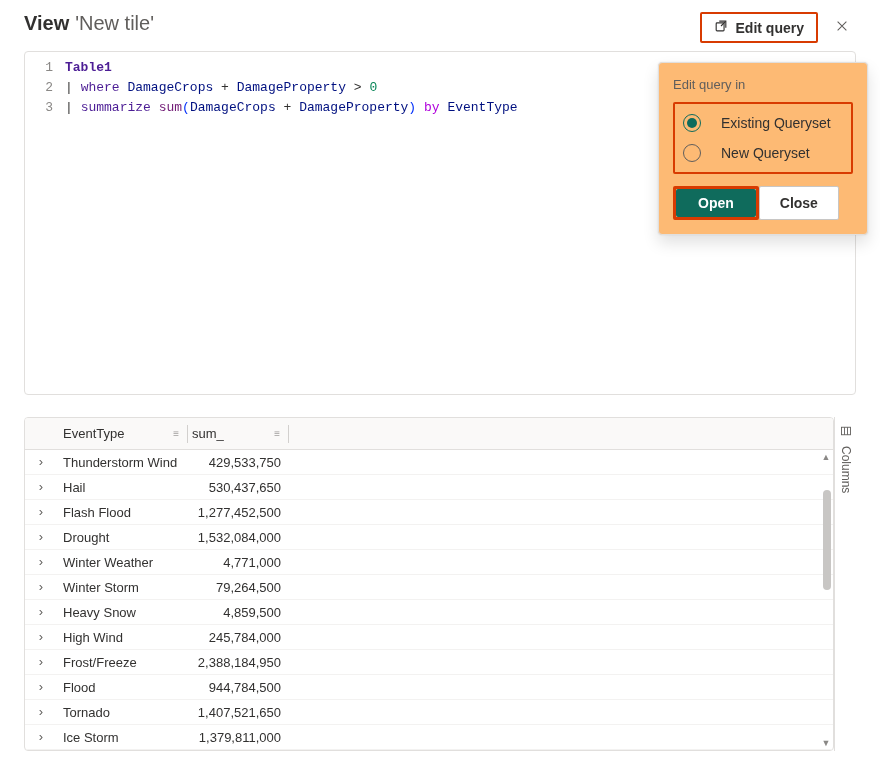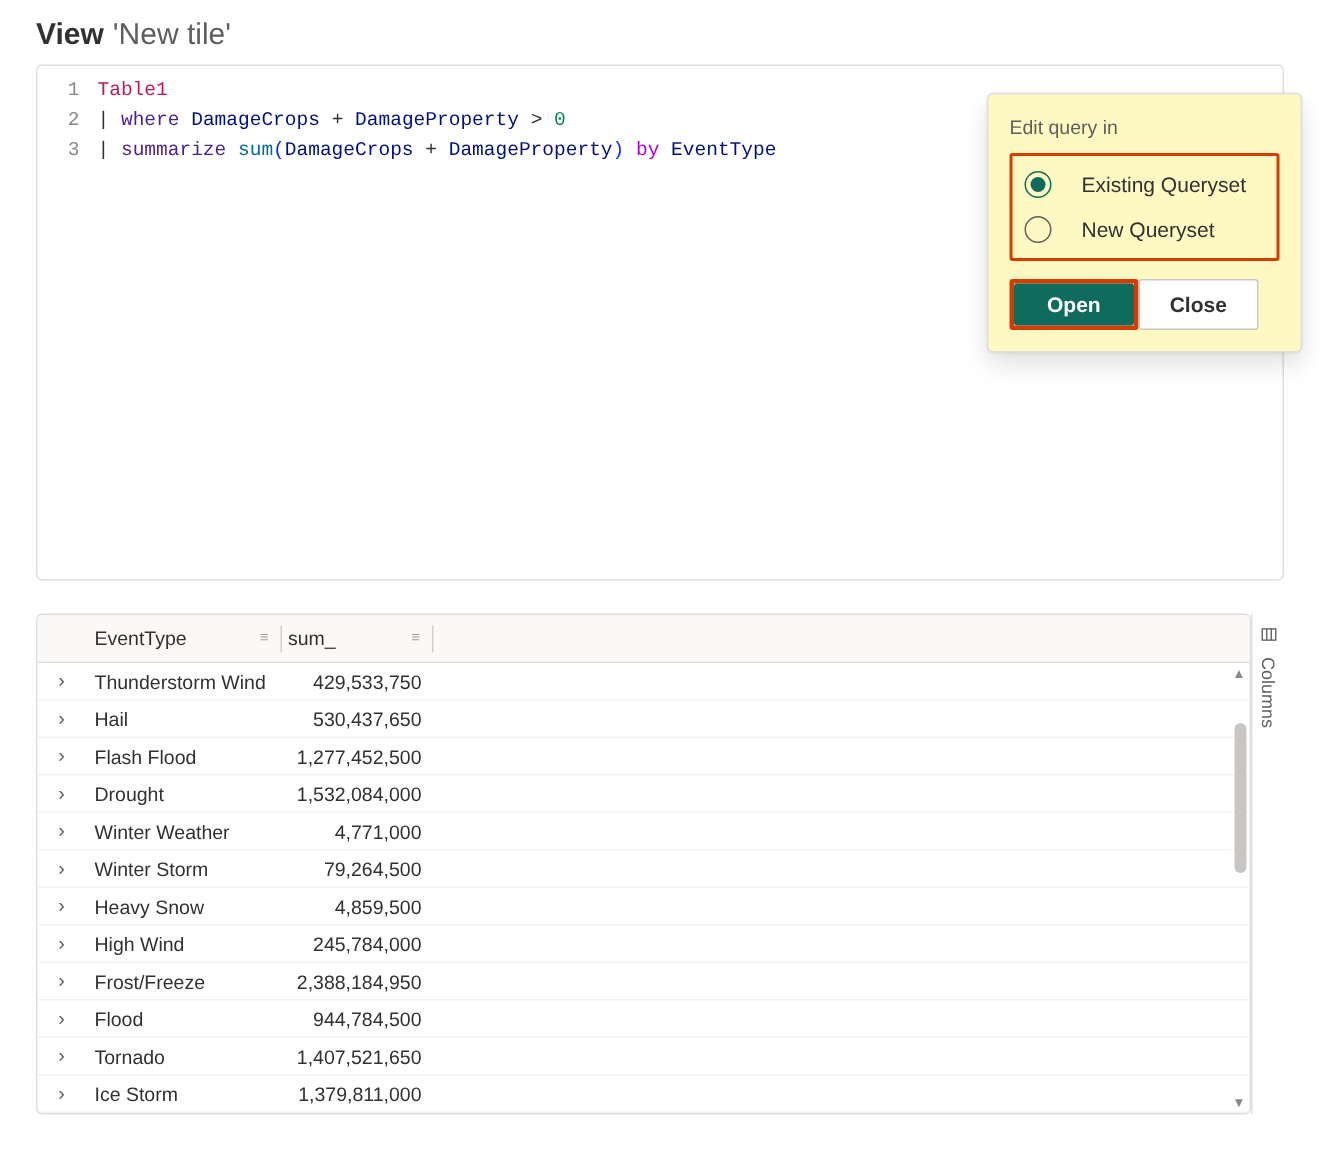--- a/index.html
+++ b/index.html
@@ -82,35 +82,35 @@
     color: #8a8886;
     user-select: none;
     width: 40px;
   }
   .gutter div { padding: 0 12px 0 0; height: 20px; }
   .code {
     padding: 6px 0;
     flex: 1;
   }
   .code div { height: 20px; white-space: pre; }
-  .tk-table { color: #be185d; }
+  .tk-table { color: #4c1d95; font-weight: bold; }
   .tk-pipe { color: #323130; }
   .tk-kw { color: #4c1d95; font-family: Liberation Mono, monospace; }
   .tk-id { color: #001080; }
   .tk-op { color: #323130; }
   .tk-num { color: #098658; }
-  .tk-fn { color: #0369a1; }
+  .tk-fn { color: #701a75; }
   .tk-paren { color: #0431fa; }
   .tk-by { color: #af00db; }
   .popup {
     position: absolute;
     top: 62px;
     right: 12px;
     width: 210px;
-    background: #fef9c3;
+    background: #fdba74;
     border: 1px solid #e1dfdd;
     border-radius: 4px;
     box-shadow: 0 8px 16px rgba(0,0,0,.12), 0 0 2px rgba(0,0,0,.1);
     padding: 14px;
     z-index: 10;
   }
   .popup-title {
     font-size: 13px;
     color: #605e5c;
     margin-bottom: 10px;
@@ -248,20 +248,39 @@
   }
   .chev { display:inline-block; transform: translateY(-1px);}
 </style>
 </head>
 <body>
 
 <div class="header">
   <div class="title-wrap">
     <span class="title-view">View</span>
     <span class="title-tile">'New tile'</span>
+  </div>
+  <div class="header-actions">
+    <button class="edit-query-btn">
+      <span>
+        <svg width="14" height="14" viewBox="0 0 16 16" fill="none" stroke="currentColor" stroke-width="1.3">
+          <rect x="2.5" y="4.5" width="9" height="9" rx="1"></rect>
+          <path d="M6 2.5h7.5V10"></path>
+          <path d="M13 3 L8 8"></path>
+        </svg>
+      </span>
+      <span>Edit query</span>
+    </button>
+    <button class="close-x">
+      <span>
+        <svg viewBox="0 0 16 16" stroke="currentColor" stroke-width="1.2">
+            <path d="M3 3l10 10M13 3L3 13"></path>
+          </svg>
+      </span>
+    </button>
   </div>
 </div>
 
 <div class="content">
   <div class="code-area">
     <div class="gutter">
       <div>1</div>
       <div>2</div>
       <div>3</div>
     </div>

